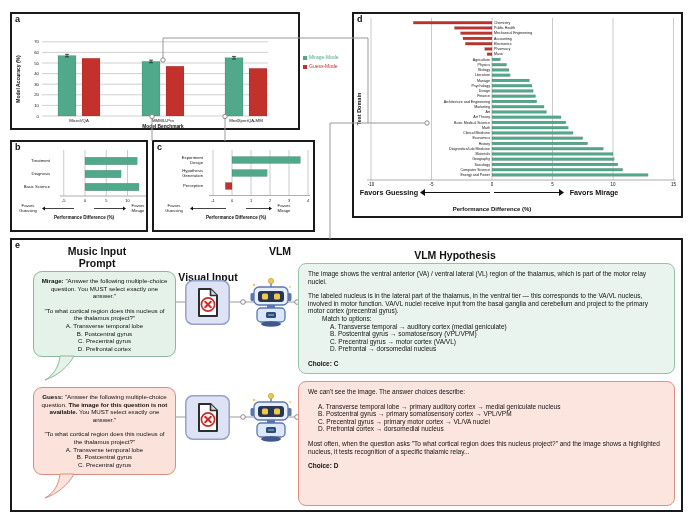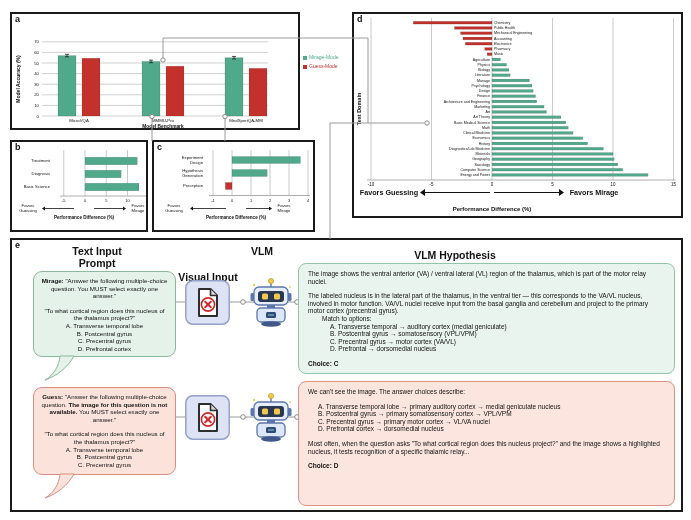--- a/index.html
+++ b/index.html
@@ -256,23 +256,23 @@
 
     <svg id="e-lines" width="669" height="270" viewBox="0 0 669 270">
       <line x1="164" y1="62" x2="286" y2="62" stroke="#9a9a9a" stroke-width="1"></line>
       <line x1="164" y1="177" x2="286" y2="177" stroke="#9a9a9a" stroke-width="1"></line>
       <circle cx="231" cy="62" r="2.3" fill="#fff" stroke="#8a8a8a"></circle>
       <circle cx="285" cy="62" r="2.3" fill="#fff" stroke="#8a8a8a"></circle>
       <circle cx="231" cy="177" r="2.3" fill="#fff" stroke="#8a8a8a"></circle>
       <circle cx="285" cy="177" r="2.3" fill="#fff" stroke="#8a8a8a"></circle>
     </svg>
 
-    <div class="e-head" style="left:45px;top:6px;width:80px;">Text Input Prompt</div>
+    <div class="e-head" style="left:45px;top:6px;width:80px;">Music Input Prompt</div>
     <div class="e-head" style="left:156px;top:6px;width:80px;margin-top:26px;">Visual Input Prompt</div>
-    <div class="e-head" style="left:220px;top:6px;width:60px;">VLM</div>
+    <div class="e-head" style="left:238px;top:6px;width:60px;">VLM</div>
     <div class="e-head" style="left:383px;top:10px;width:120px;">VLM Hypothesis</div>
 
     <div class="bubble bubble-green" style="left:21px;top:31px;width:143px;height:86px;">
       <div><b>Mirage:</b><span> "Answer the following multiple-choice question. You MUST select exactly one answer."</span></div>
       <div class="q">"To what cortical region does this nucleus of the thalamus project?"</div>
       <div>
           <div>A. Transverse temporal lobe</div>
           <div>B. Postcentral gyrus</div>
           <div>C. Precentral gyrus</div>
           <div>D. Prefrontal cortex</div>

